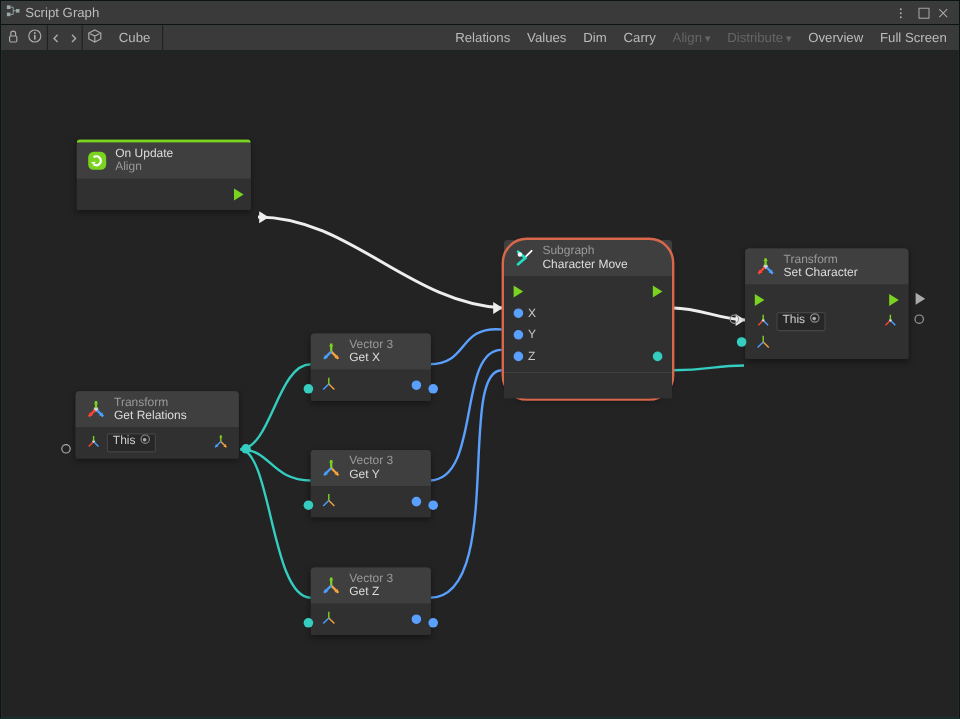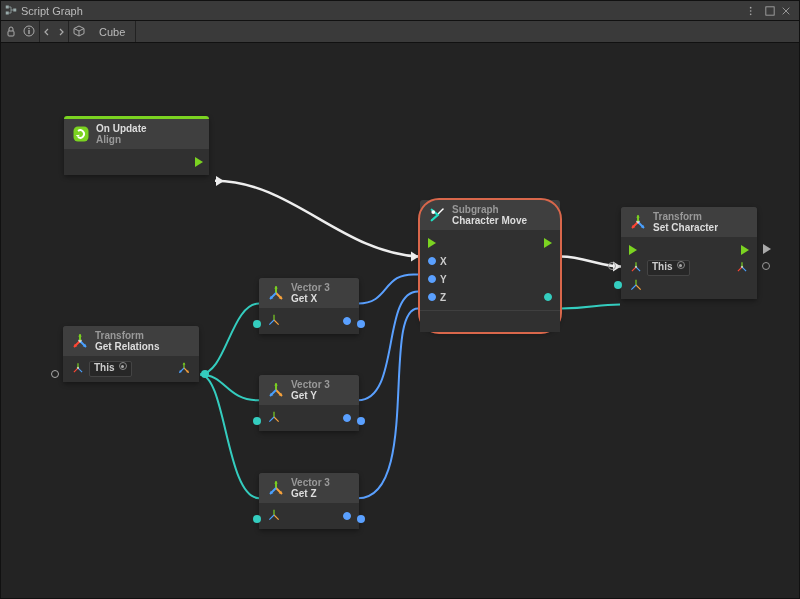--- a/index.html
+++ b/index.html
@@ -12,21 +12,21 @@
     .toolbar { height: 22px; background: #3a3a3a; border-bottom: 1px solid #111; display: flex; align-items: center; font-size: 11px; color: #bbb; }
     .tbgroup { display:flex; align-items:center; height:100%; border-right:1px solid #222; padding:0 4px; gap:6px;}
     .tbgroup.right-end{border-right:none; margin-left:auto;}
     .tbbtn{padding:2px 6px;border-radius:2px;cursor:pointer;}
     .tbbtn.disabled{color:#666;}
     .drop::after{content:" ▾";font-size:9px;}
     .zoom-slider{appearance:none;width:80px;height:3px;background:#555;border-radius:2px;vertical-align:middle;}
     .zoom-slider::-webkit-slider-thumb{appearance:none;width:10px;height:10px;border-radius:50%;background:#aaa;}
     .canvas { position: relative; flex: 1; background: #232323; overflow:hidden; }
     .canvas svg.edges { position:absolute; top:0; left:0; width:100%; height:100%; pointer-events:none; }
-    .node { position:absolute; background:#373737; border-radius:3px; box-shadow:0 2px 5px rgba(0,0,0,.4);font-weight:bold;}
+    .node { position:absolute; background:#373737; border-radius:3px; box-shadow:0 2px 5px rgba(0,0,0,.4);}
     .node.sel { outline:2px solid #d9674b; }
     .node.green-top{border-top:3px solid #7bd321;}
     .node-header{display:flex;align-items:center;gap:6px;padding:4px 8px;background:#3f3f3f;border-radius:3px 3px 0 0;}
     .node-icon{width:18px;height:18px;flex:none;}
     .nh-text{font-size:10px;line-height:11px;}
     .nh-text .cat{color:#999;}
     .nh-text .name{color:#ddd;}
     .node-body{background:#303030;padding:4px 8px;position:relative;}
     .node-footer{background:#303030;padding:4px 8px;border-top:1px solid #3f3f3f;position:relative;}
     .port-row{display:flex;align-items:center;justify-content:space-between;font-size:10px;color:#ccc;height:18px;}
@@ -100,20 +100,30 @@
             <path d="M16 3 L19 6 L16 9" stroke="#aaa" fill="none" stroke-width="1.2"></path>
           </svg>
         </span>
     </div>
     <div class="tbgroup">
       <span class="cube-icon"><svg viewBox="0 0 12 12">
             <path d="M6 1 L11 3.5 L11 8.5 L6 11 L1 8.5 L1 3.5 Z M1 3.5 L6 6 L11 3.5 M6 6 V11" stroke="#aaa" fill="none"></path>
           </svg></span>
       <span class="tbbtn">Cube</span>
     </div>
+    <div class="tbgroup right-end" style="gap:2px;">
+      <span class="tbbtn">Relations</span>
+      <span class="tbbtn">Values</span>
+      <span class="tbbtn">Dim</span>
+      <span class="tbbtn">Carry</span>
+      <span class="tbbtn disabled drop">Align</span>
+      <span class="tbbtn disabled drop">Distribute</span>
+      <span class="tbbtn">Overview</span>
+      <span class="tbbtn">Full Screen</span>
+    </div>
   </div>
 
   <div class="canvas">
 
     <svg class="edges" viewBox="0 0 798 556" preserveAspectRatio="none">
 
       <path d="M 214 138 C 290 138, 340 210, 418 214" stroke="#eee" stroke-width="2.5" fill="none"></path>
       <path d="M 418 214 L 410 209 L 410 219 Z" fill="#eee"></path>
 
       <path d="M 560 214 C 582 214, 600 224, 620 224" stroke="#eee" stroke-width="2.5" fill="none"></path>

